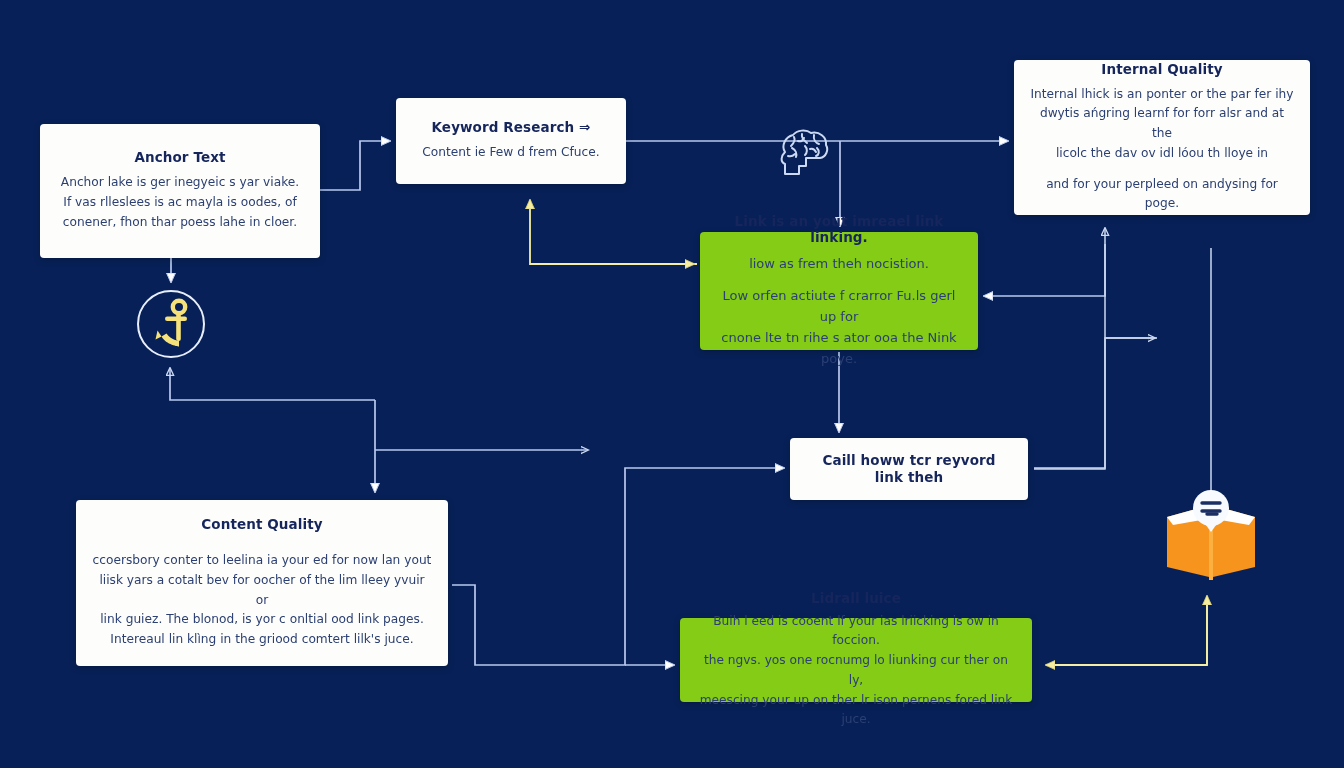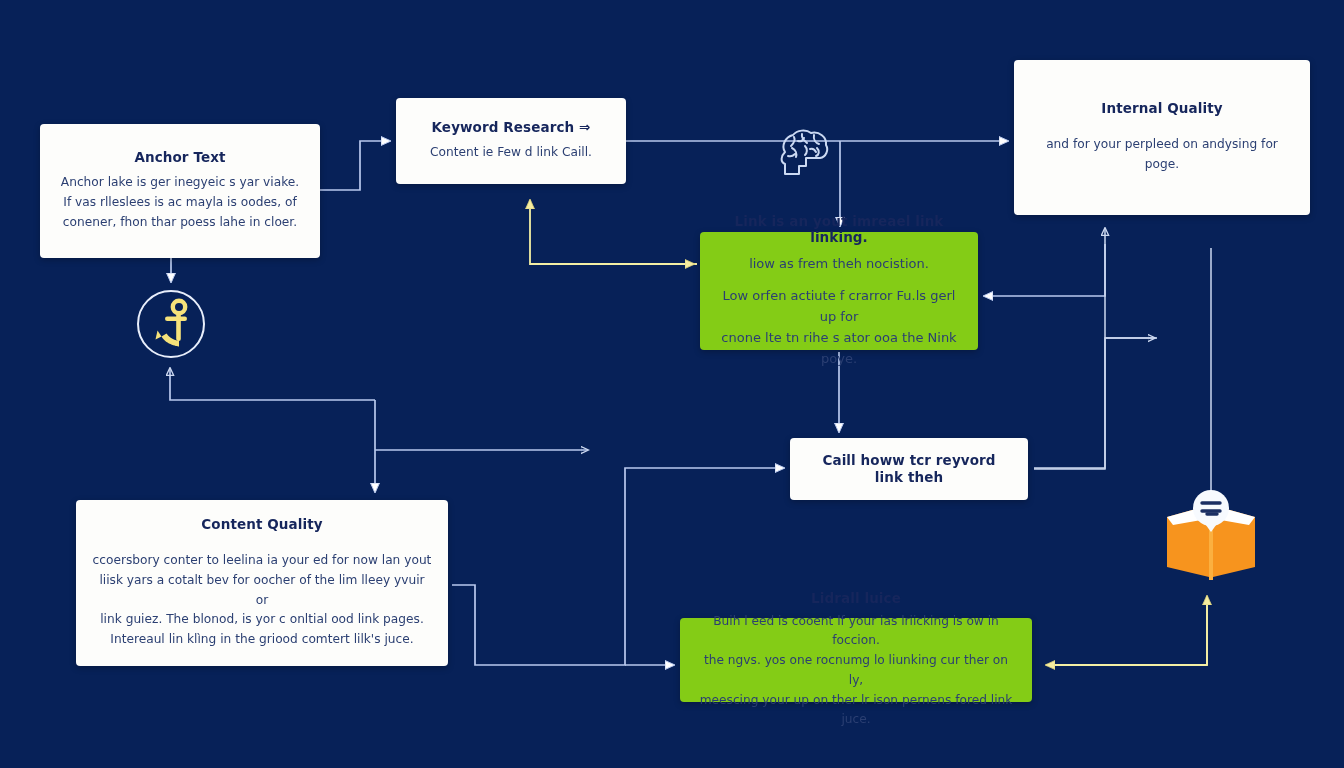--- a/index.html
+++ b/index.html
@@ -129,25 +129,28 @@
 
   <div class="node white" id="node-anchor-text">
     <div class="title">Anchor Text</div>
     <div class="body">Anchor lake is ger inegyeic s yar viake.
 If vas rlleslees is ac mayla is oodes, of
 conener, fhon thar poess lahe in cloer.</div>
   </div>
 
   <div class="node white" id="node-keyword">
     <div class="title">Keyword Research  ⇒</div>
-    <div class="body">Content ie Few d link Caill.</div>
+    <div class="body">Content ie Few d frem Cfuce.</div>
   </div>
 
   <div class="node white" id="node-internal">
     <div class="title">Internal Quality</div>
+    <div class="body">Internal lhick is an ponter or the par fer ihy
+dwytis ańgring learnf for forr alsr and at the
+licolc the dav ov idl lóou th lloye  in</div>
     <div class="body second">and for your perpleed on andysing for poge.</div>
   </div>
 
   <div class="node yellow" id="node-link-flow">
     <div class="title">Link is an yout imreael link linking.</div>
     <div class="body">liow as frem theh nocistion.</div>
     <div class="body second">Low orfen actiute f crarror Fu.ls gerl up for
 cnone lte tn rihe s ator ooa the Nink poye.</div>
   </div>
 

